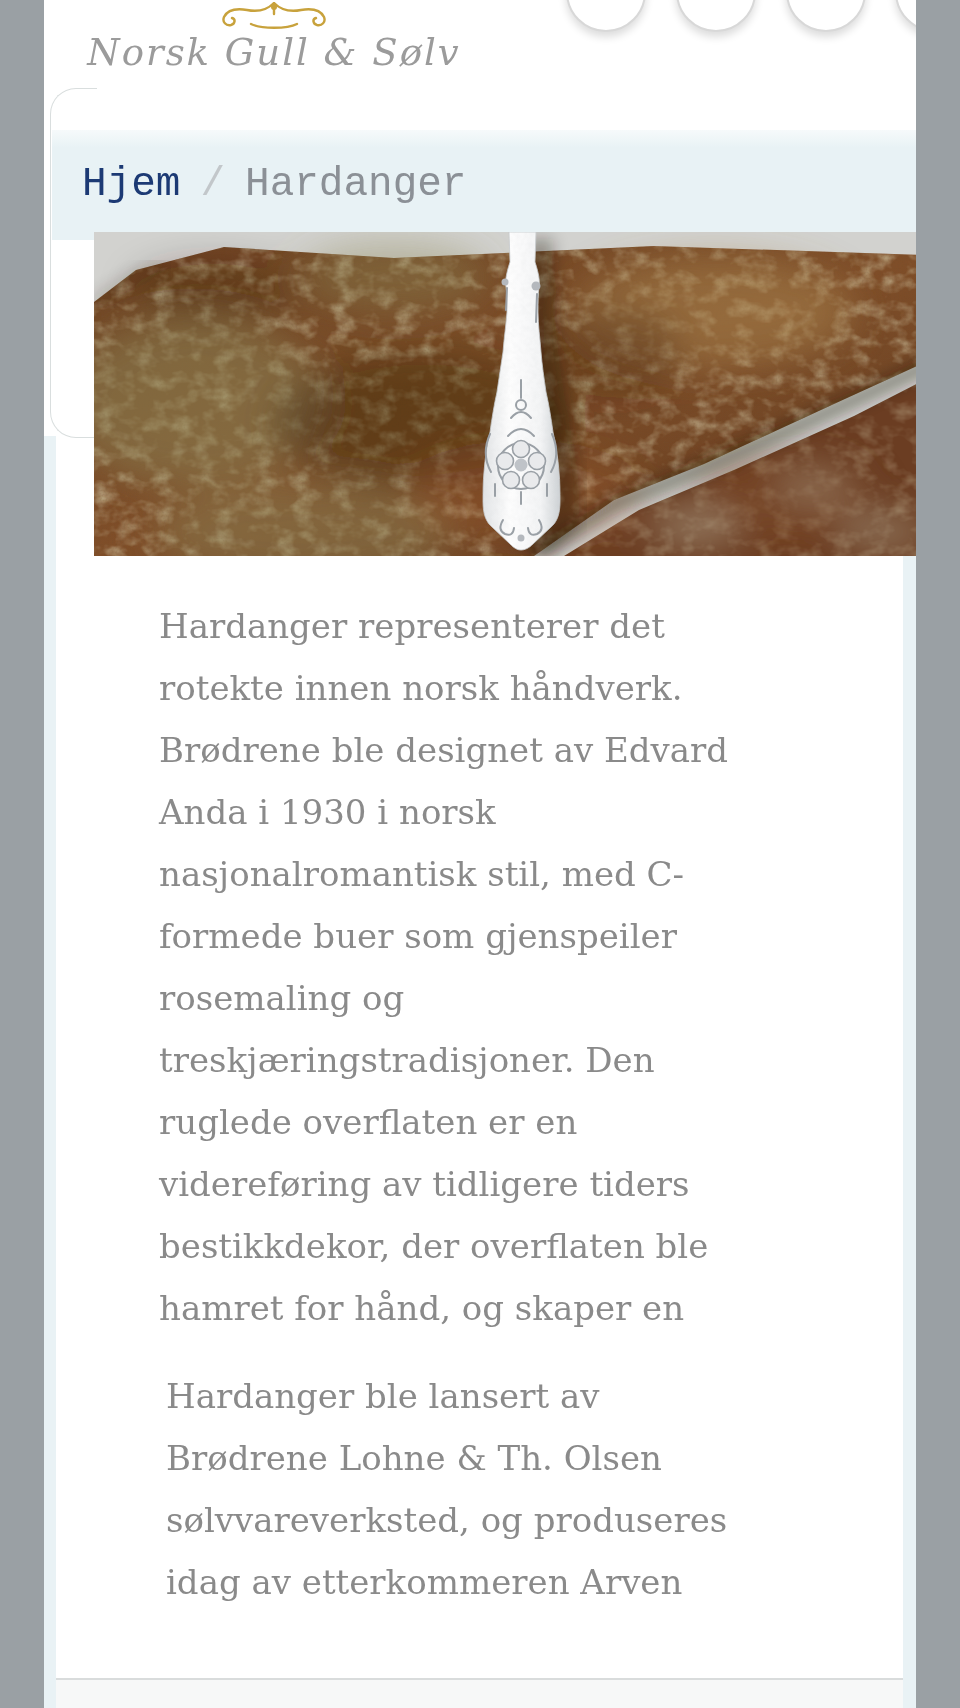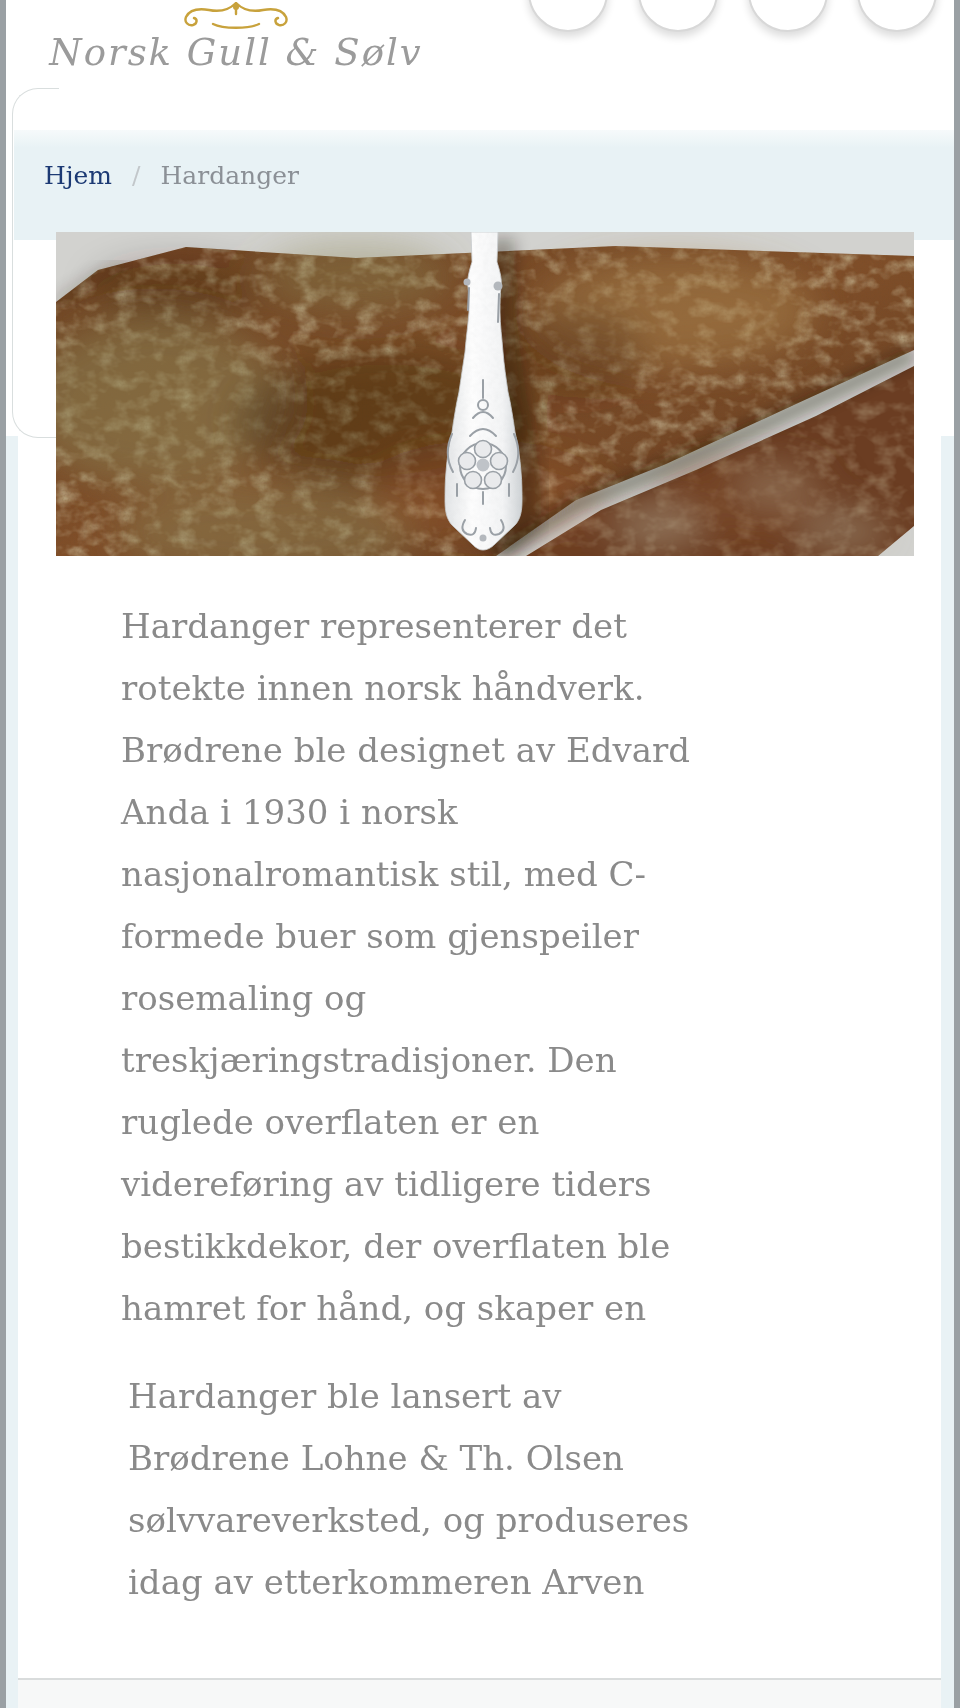--- a/index.html
+++ b/index.html
@@ -1,17 +1,17 @@
 <!DOCTYPE html>
 <html><head>
 <meta charset="utf-8">
 <style>
   html,body{margin:0;padding:0;background:#9aa0a4;}
   .page{
-    position:relative;width:948px;height:1708px;margin:0 auto;
+    position:relative;width:872px;height:1708px;margin:0 auto;
     background:#e9f2f5;overflow:hidden;
     font-family:"DejaVu Serif","Liberation Serif",serif;
   }
   
   .base-white{position:absolute;left:0;top:0;width:952px;height:436px;background:#ffffff;}
   
   .header{position:absolute;left:0;top:0;width:960px;height:128px;background:#ffffff;}
   .logo{position:absolute;left:30px;top:2px;width:400px;text-align:center;text-decoration:none;cursor:pointer;display:block;}
   .logo-ornament{display:block;margin:0 auto;}
   .logo-text{
@@ -24,21 +24,21 @@
     box-shadow:0 5px 9px rgba(0,0,0,0.14);cursor:pointer;
   }
   .c1{left:522px}.c2{left:632px}.c3{left:742px}.c4{left:851px}
   
   .card{position:absolute;left:12px;right:13px;top:232px;bottom:0;background:#ffffff;}
   
   .crumb-band{
     position:absolute;left:8px;right:0;top:130px;height:110px;
     background:linear-gradient(180deg,#f6fafb 0%,#e8f2f5 16%,#e8f2f5 100%);
   }
-  .crumbs{margin:24px 0 0 30px;font-size:25px;line-height:44px;white-space:nowrap;}
+  .crumbs{margin:32px 0 0 30px;font-size:41px;line-height:44px;white-space:nowrap;font-family:Liberation Mono, monospace;}
   .crumb-link{color:#1c3a74;text-decoration:none;cursor:pointer;}
   .crumb-sep{color:#c2c7ca;margin:0 20px;}
   .crumb-cur{color:#8b9096;}
   
   .hook{
     position:absolute;left:6px;top:88px;width:46px;height:348px;
     border:1px solid #d9dede;border-right:none;border-radius:26px 0 0 26px;
     background:transparent;pointer-events:none;
   }
   

